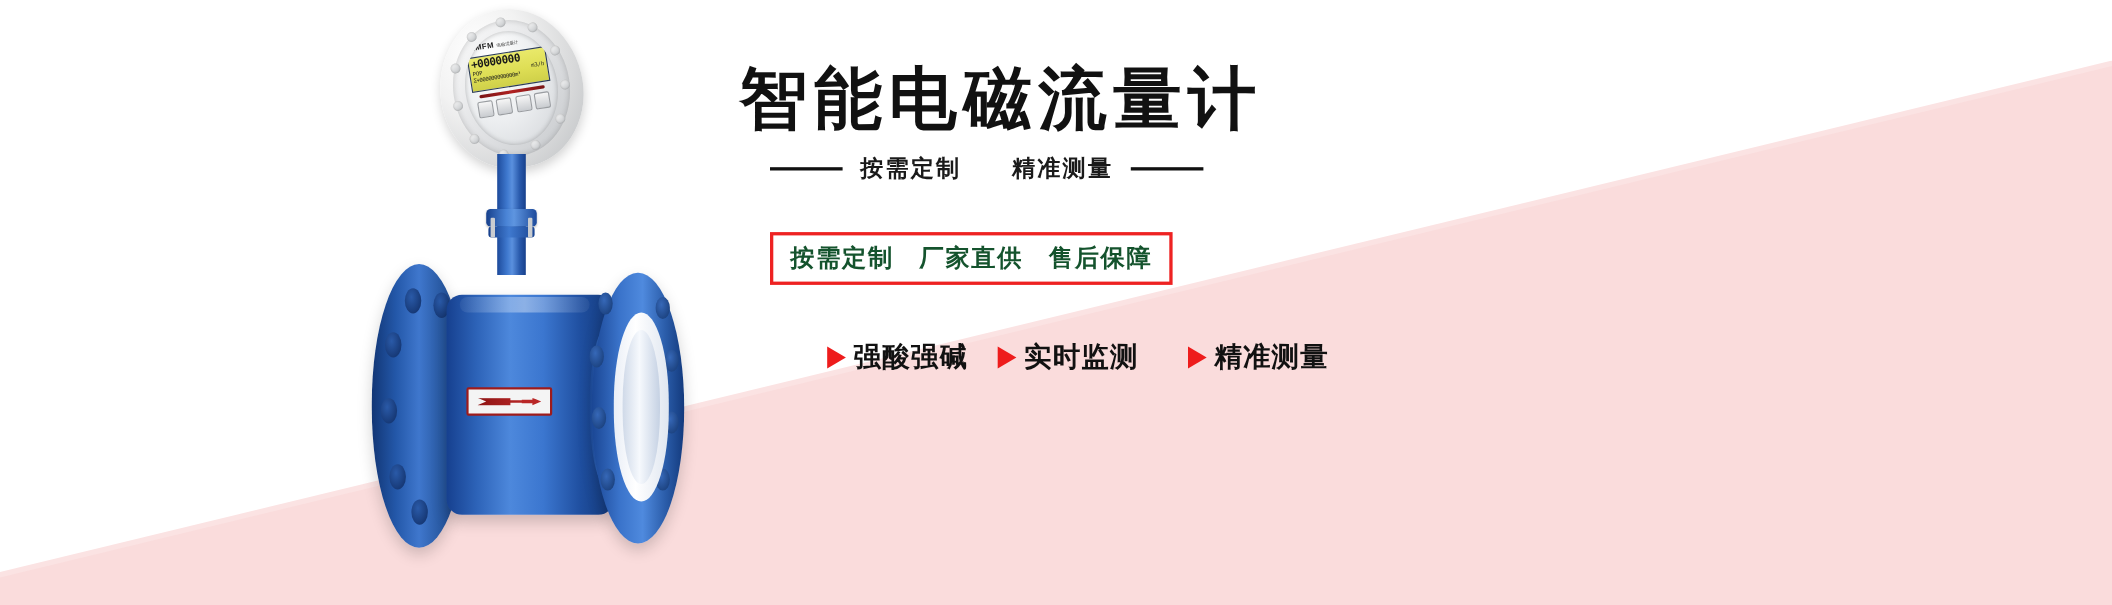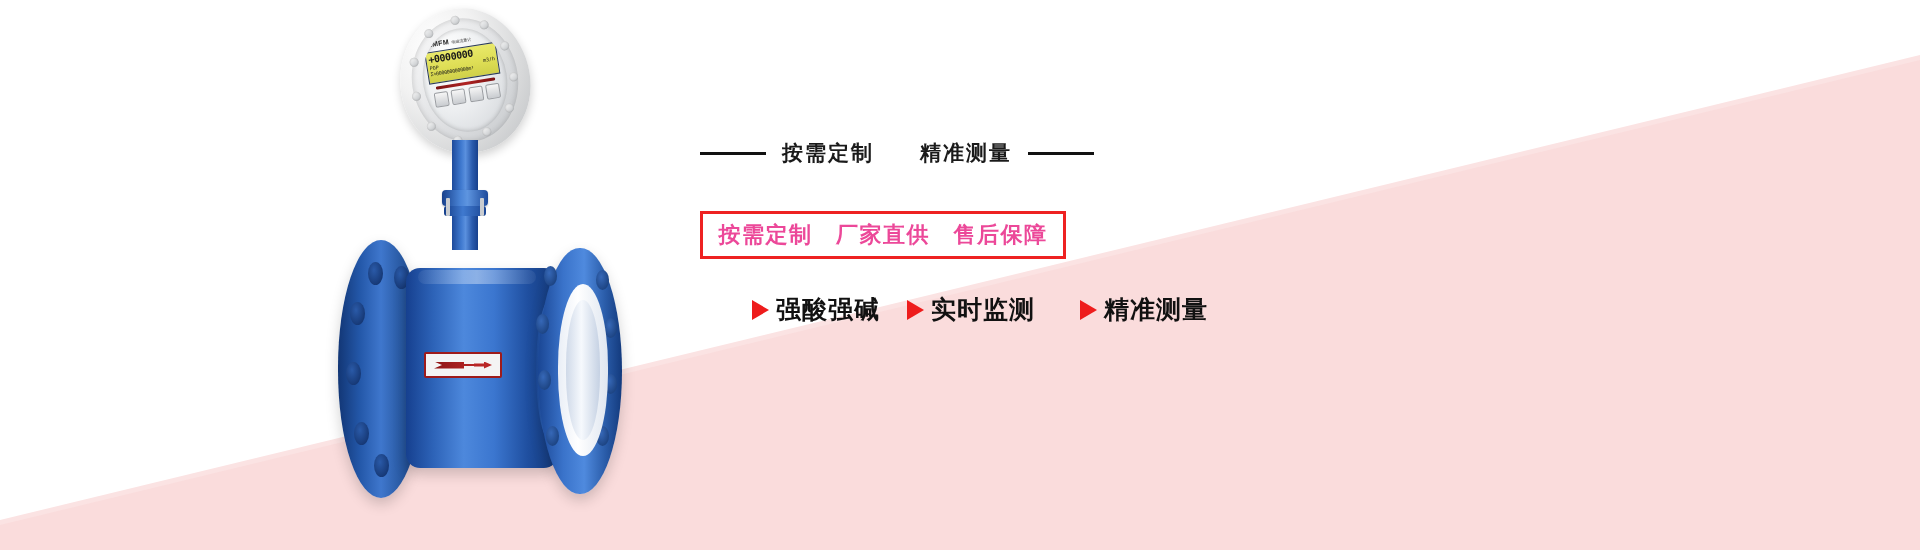--- a/index.html
+++ b/index.html
@@ -203,26 +203,26 @@
   }
   .subline .gap{display:inline-block;width:14px;}
 
   .redbox{
     position:absolute;left:700px;top:211px;width:366px;height:48px;
     border:3px solid #ee2222;background:#ffffff;
     display:flex;align-items:center;justify-content:center;
     box-sizing:border-box;
   }
   .redbox .txt{
-    font-size:22px;font-weight:bold;color:#ec4899;letter-spacing:1.5px;white-space:nowrap;
+    font-size:22px;font-weight:bold;color:#14532d;letter-spacing:1.5px;white-space:nowrap;
     font-family:"DejaVu Sans","Liberation Sans",sans-serif;
   }
 
   .features{
-    position:absolute;left:752px;top:293px;
+    position:absolute;left:752px;top:308px;
     display:flex;align-items:center;gap:9px;white-space:nowrap;
   }
   .feature{display:flex;align-items:center;gap:7px;}
   .feature .tri{
     width:0;height:0;border-left:17px solid #ee1c1c;
     border-top:10px solid transparent;border-bottom:10px solid transparent;
     display:block;
   }
   .feature .lbl{
     font-size:25px;font-weight:bold;color:#111111;letter-spacing:1px;
@@ -314,20 +314,21 @@
       <span class="hole" style="left:58px;top:178px;"></span>
       <span class="inner"></span>
       <span class="inner2"></span>
     </div>
 
     <div class="arrow-plate">
       <span class="arr"></span>
     </div>
   </div>
 
+  <div class="headline">智能电磁流量计</div>
 
   <div class="subline">
     <span class="rule"></span>
     <span class="txt">按需定制</span>
     <span class="gap"></span>
     <span class="txt">精准测量</span>
     <span class="rule"></span>
   </div>
 
   <div class="redbox">

